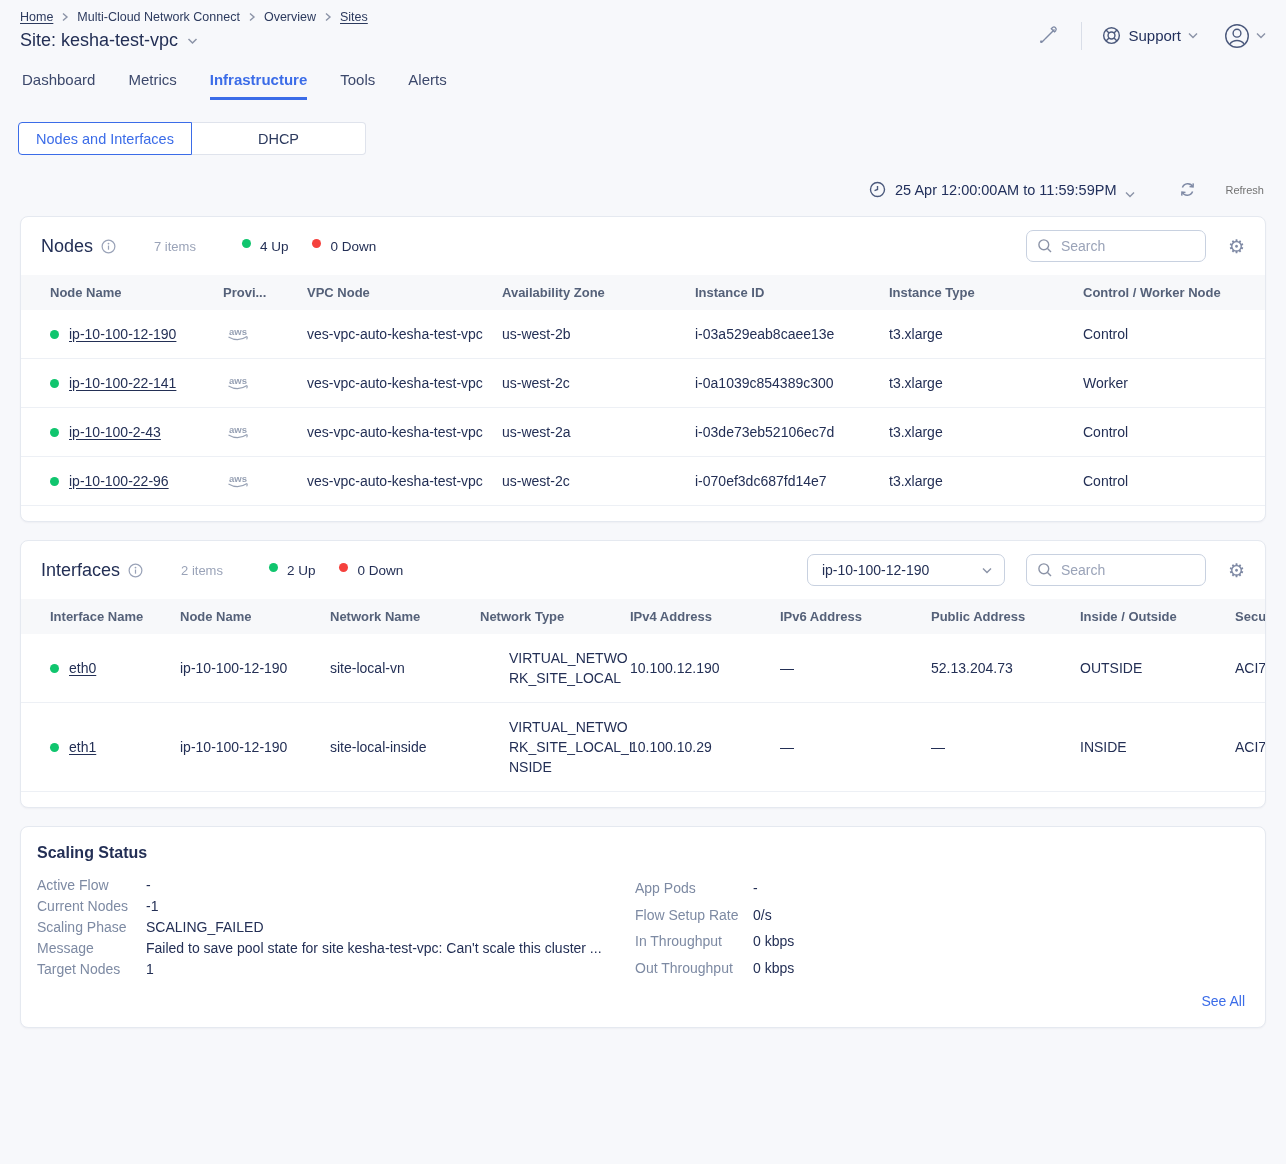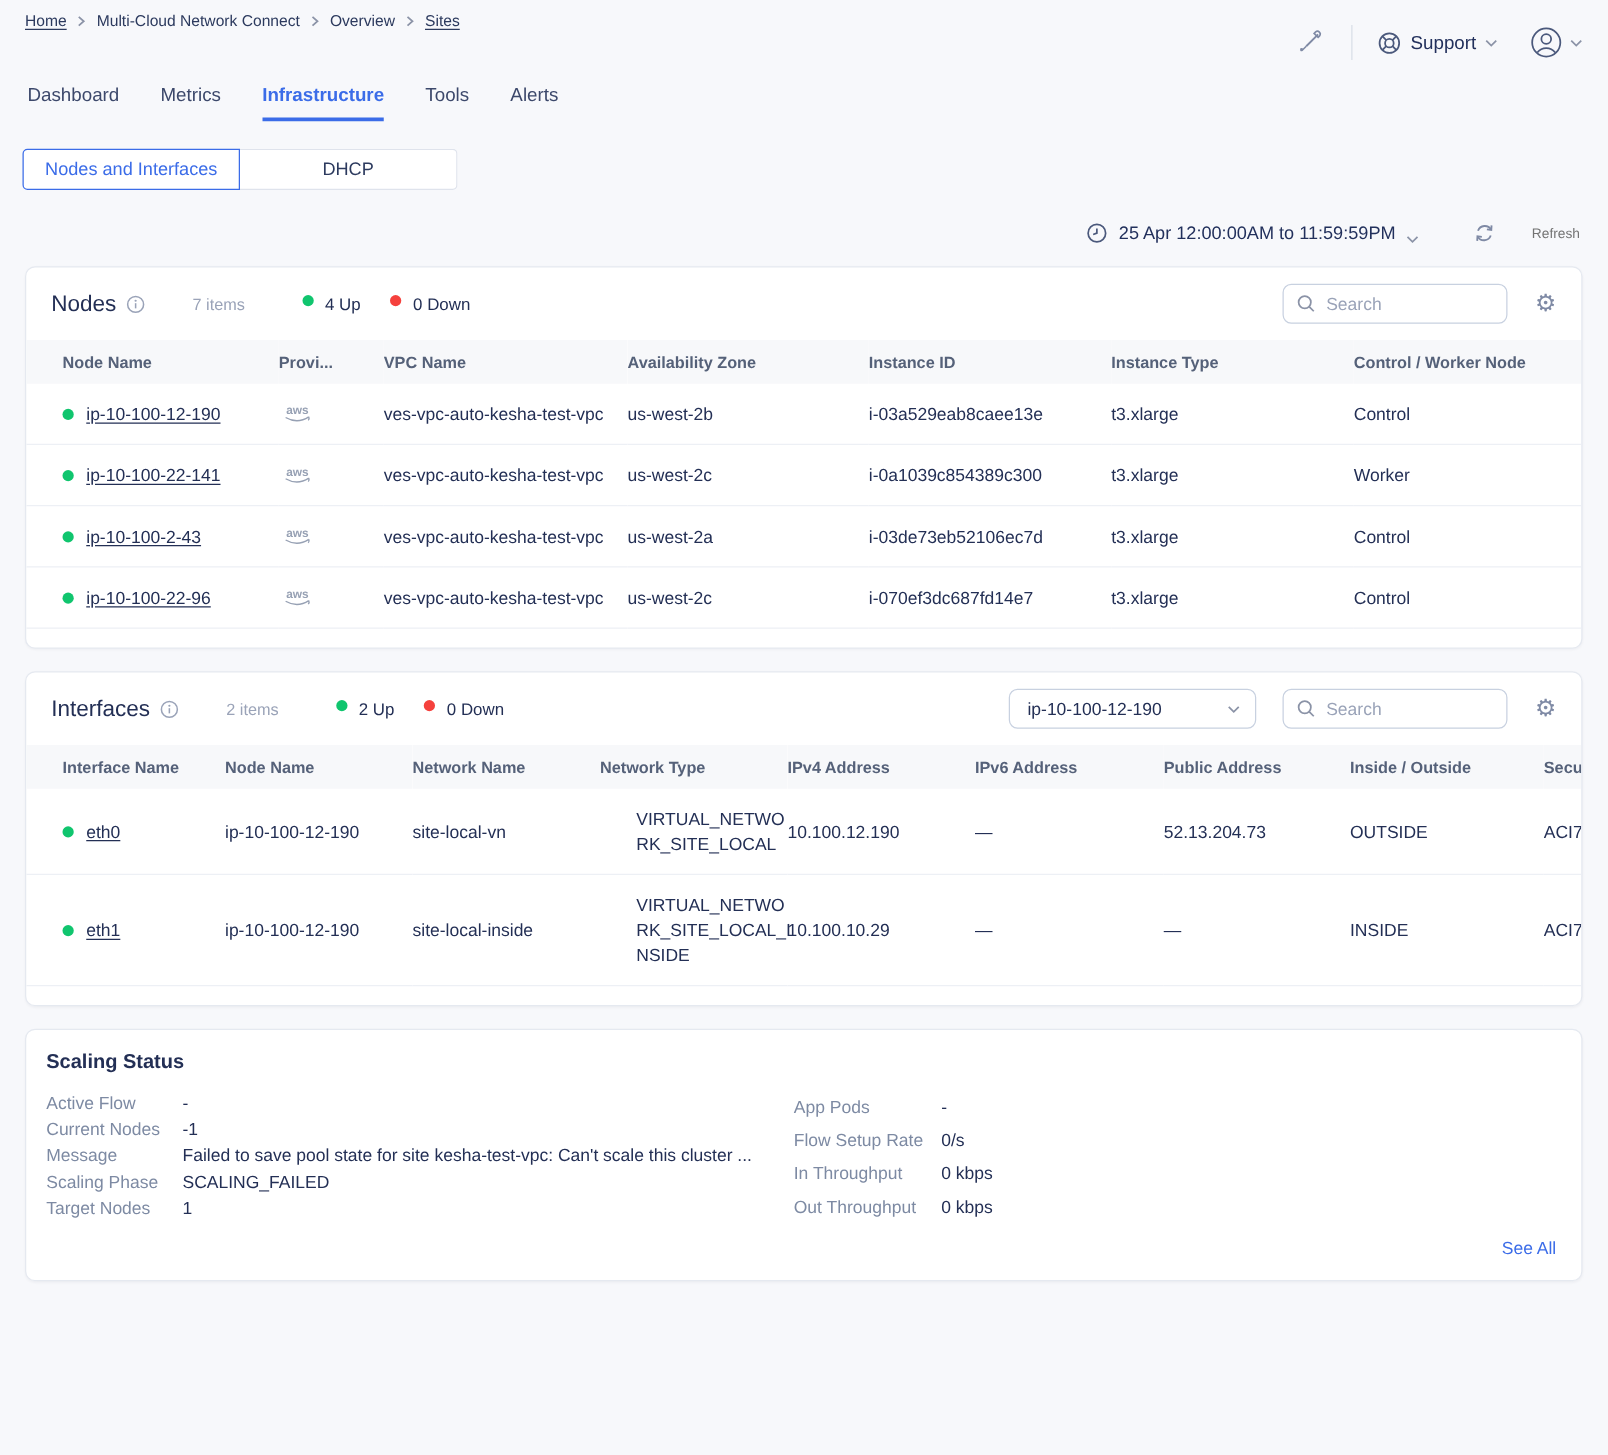--- a/index.html
+++ b/index.html
@@ -110,20 +110,28 @@
           </svg>
         </span>
       <span>Overview</span>
       <span class="crumb-sep">
           <svg width="8" height="10" viewBox="0 0 8 10">
             <polyline points="2,1.5 6,5 2,8.5" fill="none" stroke="#8b93a7" stroke-width="1.4"></polyline>
           </svg>
         </span>
       <span class="crumb-link">Sites</span>
     </div>
+    <div class="site-title-row">
+      <span class="site-title">Site: kesha-test-vpc</span>
+      <span style="cursor:pointer;">
+          <svg width="11" height="8" viewBox="0 0 11 8">
+            <polyline points="1.5,2 5.5,6 9.5,2" fill="none" stroke="#8b93a7" stroke-width="1.5"></polyline>
+          </svg>
+        </span>
+    </div>
   </div>
   <div class="icon-cluster">
     <span style="cursor:pointer;">
       <svg width="22" height="22" viewBox="0 0 22 22" fill="none" stroke="#7f8aa5" stroke-width="1.5">
         <line x1="8" y1="14" x2="17.5" y2="4.5"></line>
         <path d="M8 14 L4.8 17.2 M4.8 17.2 q-1.4 0.6 -1 -1 q1.6 -0.4 1 1z" stroke-width="1.3"></path>
         <path d="M15.5 2.5 q1.6 -1.2 3 0.2 q1.4 1.4 0.2 3 l-1.2 1.2 -3.2 -3.2z" stroke-width="1.3"></path>
       </svg>
     </span>
     <span class="v-divider"></span>
@@ -248,21 +256,21 @@
         <col style="width:195px">
         <col style="width:193px">
         <col style="width:194px">
         <col style="width:194px">
         <col>
       </colgroup>
     <thead>
       <tr>
         <th class="c1">Node Name</th>
         <th>Provi...</th>
-        <th>VPC Name</th>
+        <th>VPC Node</th>
         <th>Availability Zone</th>
         <th>Instance ID</th>
         <th>Instance Type</th>
         <th>Control / Worker Node</th>
       </tr>
     </thead>
     <tbody>
       <tr>
         <td class="c1">
             <span class="cell-flex">
@@ -449,26 +457,26 @@
     <div class="scol-left">
       <div class="kv">
           <span class="k">Active Flow</span>
           <span class="v">-</span>
         </div>
       <div class="kv">
           <span class="k">Current Nodes</span>
           <span class="v">-1</span>
         </div>
       <div class="kv">
+          <span class="k">Scaling Phase</span>
+          <span class="v">SCALING_FAILED</span>
+        </div>
+      <div class="kv">
           <span class="k">Message</span>
           <span class="v">Failed to save pool state for site kesha-test-vpc: Can't scale this cluster ...</span>
-        </div>
-      <div class="kv">
-          <span class="k">Scaling Phase</span>
-          <span class="v">SCALING_FAILED</span>
         </div>
       <div class="kv">
           <span class="k">Target Nodes</span>
           <span class="v">1</span>
         </div>
     </div>
     <div class="scol-right">
       <div class="kv kv-r">
           <span class="k">App Pods</span>
           <span class="v">-</span>

